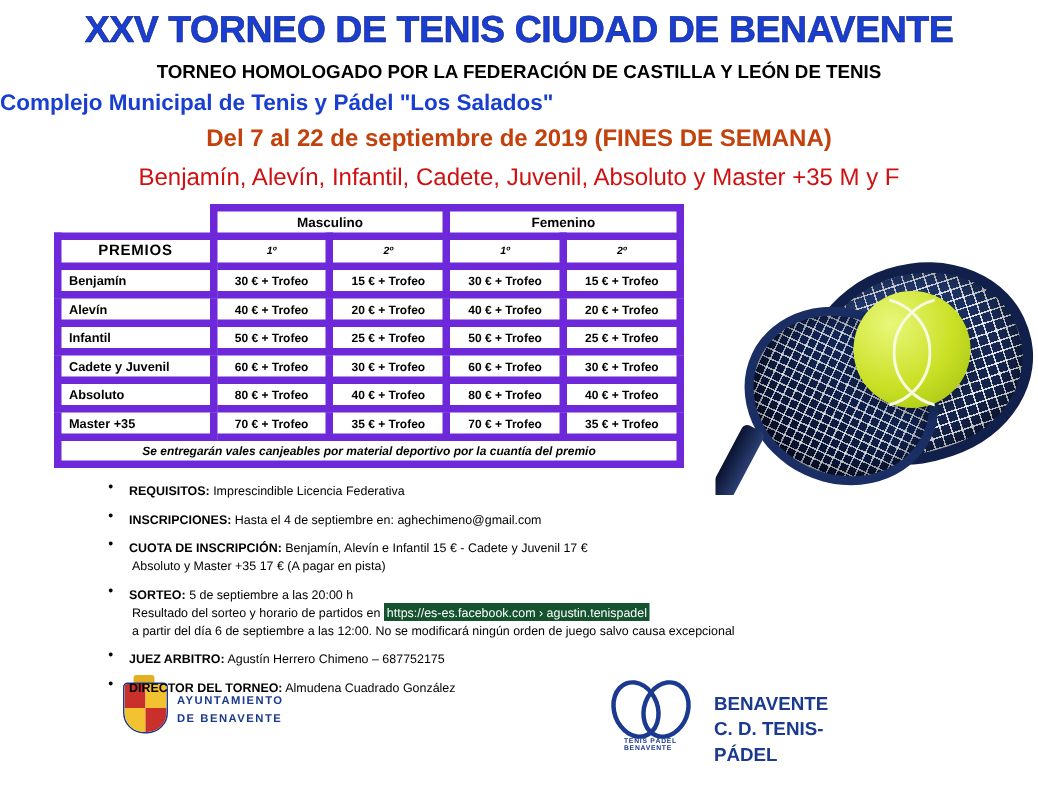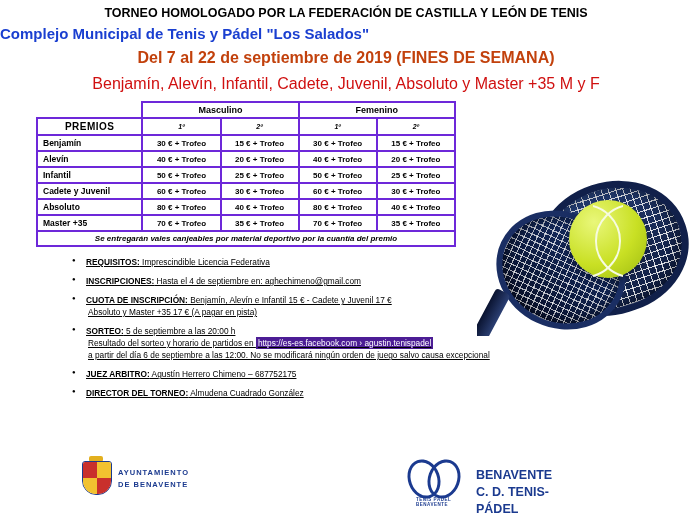--- a/index.html
+++ b/index.html
@@ -69,21 +69,21 @@
     position: relative;
     z-index: 3;
   }
   table.prizes {
     border-collapse: collapse;
     width: 420px;
     background: rgba(255,255,255,0.9);
     font-size: 8px;
   }
   table.prizes td, table.prizes th {
-    border: 2px solid #6d28d9;
+    border: 5px solid #6d28d9;
     padding: 2px 3px;
     text-align: center;
     font-weight: bold;
     color: #000;
   }
   table.prizes td.cat {
     text-align: left;
     padding-left: 5px;
     font-size: 8.5px;
   }
@@ -117,37 +117,36 @@
     font-size: 8.3px;
     color: #000;
     position: relative;
     z-index: 3;
   }
   .bullet {
     position: relative;
     padding-left: 14px;
     margin-bottom: 7px;
     line-height: 1.45;
-    text-decoration: underline;
   }
   .bullet::before {
     content: "\25CF";
     position: absolute;
     left: 0;
     top: 0px;
     font-size: 6px;
     color: #000;
   }
   .bullet b { font-weight: bold; }
   .sub-line {
     display: block;
     padding-left: 2px;
   }
   .link-hl {
-    background: #4c1d95;
+    background: #14532d;
     color: #ffffff;
     padding: 1px 2px;
     text-decoration: none;
     margin-top: 32px;
   }
 
   
   .photo {
     position: absolute;
     right: 0;
@@ -315,20 +314,21 @@
     font-weight: bold;
     color: #1b3a8f;
     letter-spacing: 0.5px;
   }
 </style>
 </head>
 <body>
 
 <div class="poster">
 
+  <div class="title-main">XXV TORNEO DE TENIS CIUDAD DE BENAVENTE</div>
   <div class="title-sub">TORNEO HOMOLOGADO POR LA FEDERACIÓN DE CASTILLA Y LEÓN DE TENIS</div>
   <div class="title-venue">Complejo Municipal de Tenis y Pádel "Los Salados"</div>
   <div class="title-dates">Del 7 al 22 de septiembre de 2019 (FINES DE SEMANA)</div>
   <div class="title-cats">Benjamín, Alevín, Infantil, Cadete, Juvenil, Absoluto y Master +35 M y F</div>
 
   <div class="photo">
     <div class="racket-body"></div>
     <div class="racket-body2"></div>
     <div class="racket-handle"></div>
     <div class="tennis-ball">

